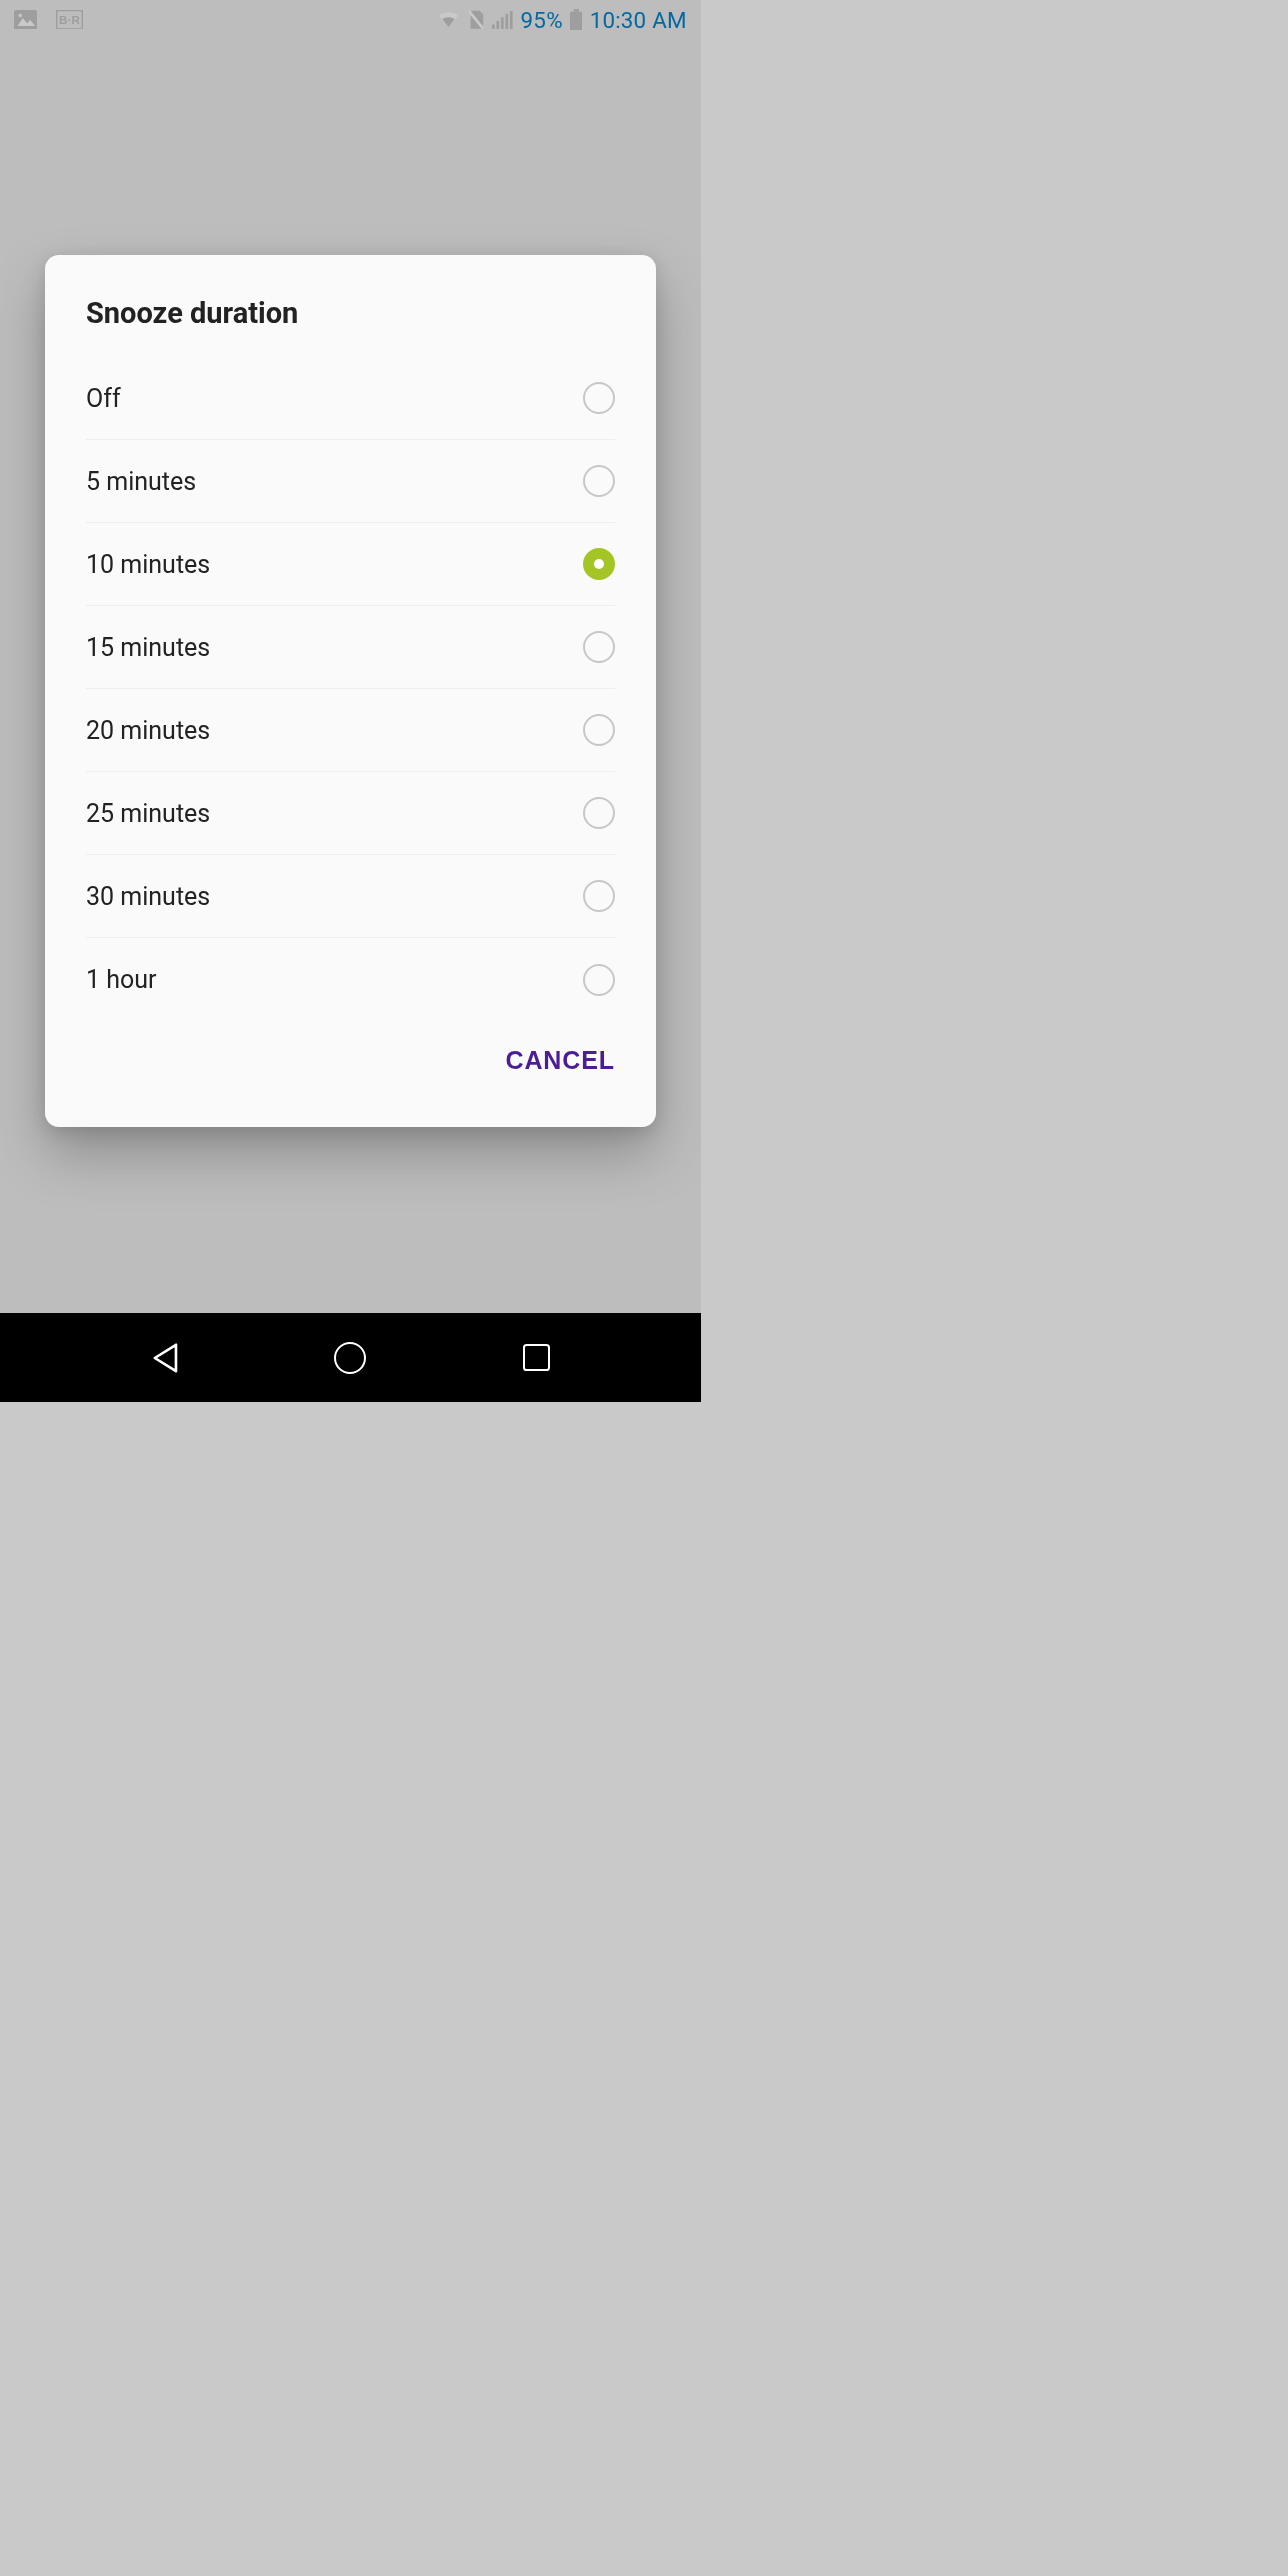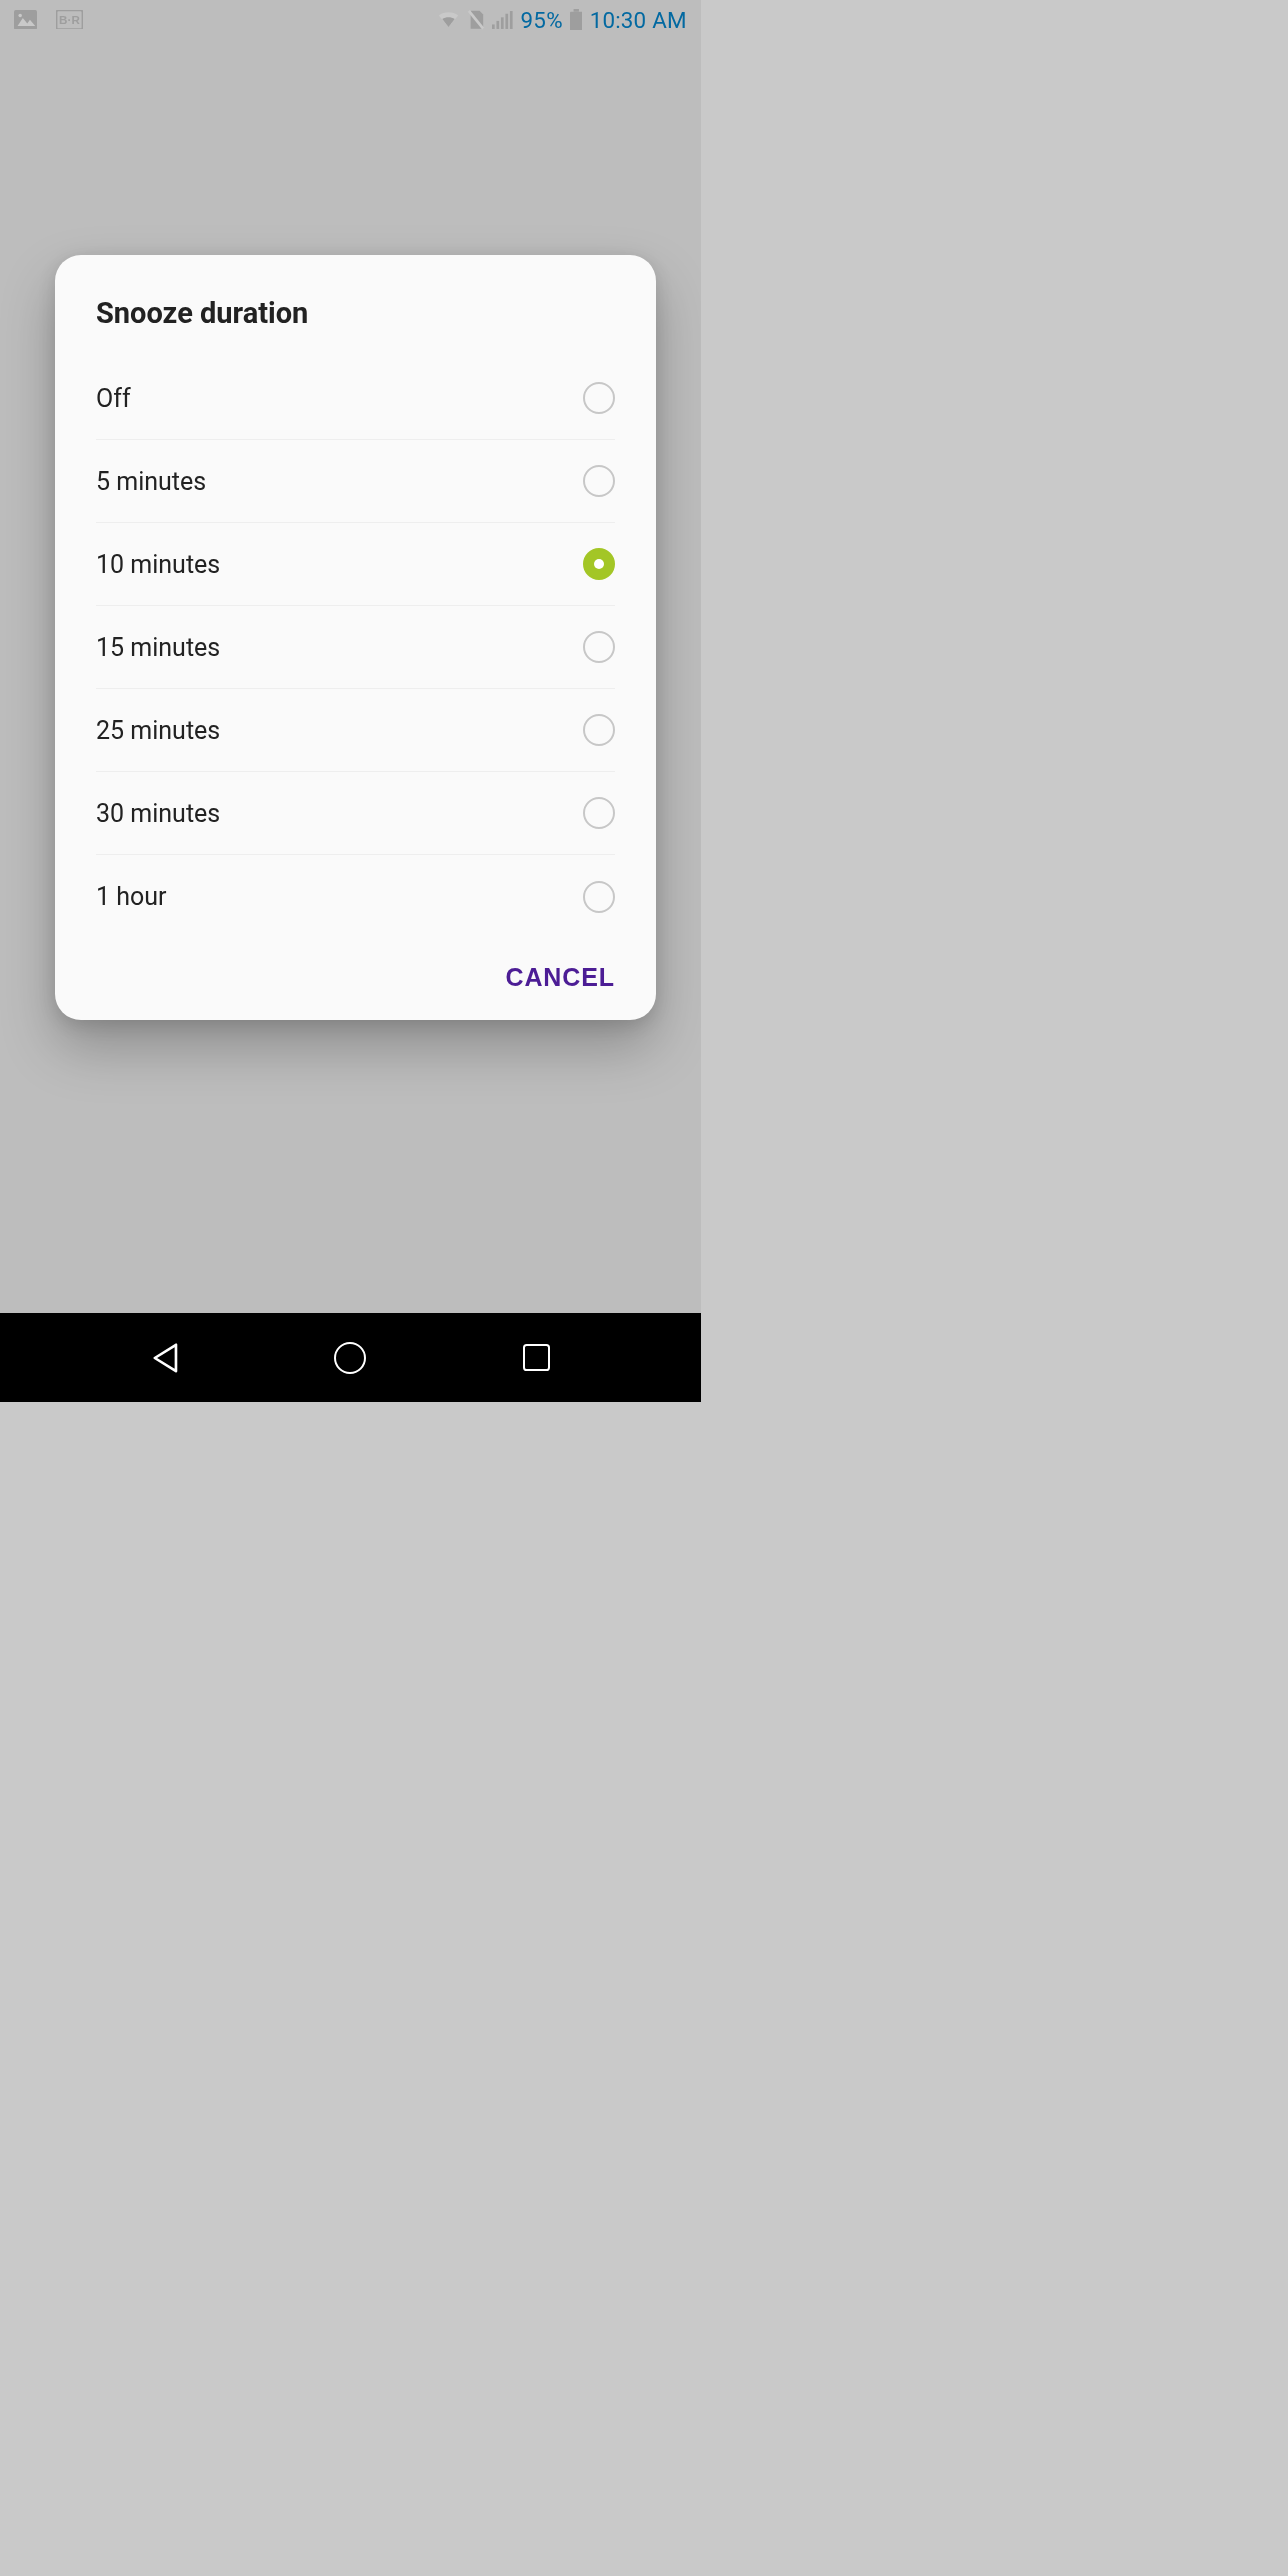--- a/index.html
+++ b/index.html
@@ -27,27 +27,27 @@
       font-size: 21.5px;
       letter-spacing: 0.2px;
     }
     .status-left { display: flex; align-items: center; gap: 19px; }
     .status-right { margin-left: auto; display: flex; align-items: center; gap: 7.2px; }
     .status-right .txt { font-size: 22.4px; color: #0369a1; }
     .status-icon { display: inline-flex; }
 
     .dialog {
       position: absolute;
-      left: 55px;
+      left: 45px;
       right: 45px;
       top: 255px;
       background: #fafafa;
-      border-radius: 26px;
+      border-radius: 14px;
       box-shadow: 0 27px 54px rgba(0,0,0,0.25), 0 4.5px 18px rgba(0,0,0,0.12);
-      padding-bottom: 12px;
+      padding-bottom: 36px;
     }
     .dialog-title {
       font-size: 29px;
       font-weight: 700;
       color: #222;
       padding: 41px 41px 27px 41px;
     }
     .option-list { padding: 0 41px; }
     .option {
       height: 83px;
@@ -191,20 +191,24 @@
       </div>
       <div class="option">
         <span class="option-label">10 minutes</span>
         <span class="radio selected"></span>
       </div>
       <div class="option">
         <span class="option-label">15 minutes</span>
         <span class="radio"></span>
       </div>
       <div class="option">
+        <span class="option-label">20 minutes</span>
+        <span class="radio"></span>
+      </div>
+      <div class="option">
         <span class="option-label">25 minutes</span>
         <span class="radio"></span>
       </div>
       <div class="option">
         <span class="option-label">30 minutes</span>
         <span class="radio"></span>
       </div>
       <div class="option">
         <span class="option-label">1 hour</span>
         <span class="radio"></span>

